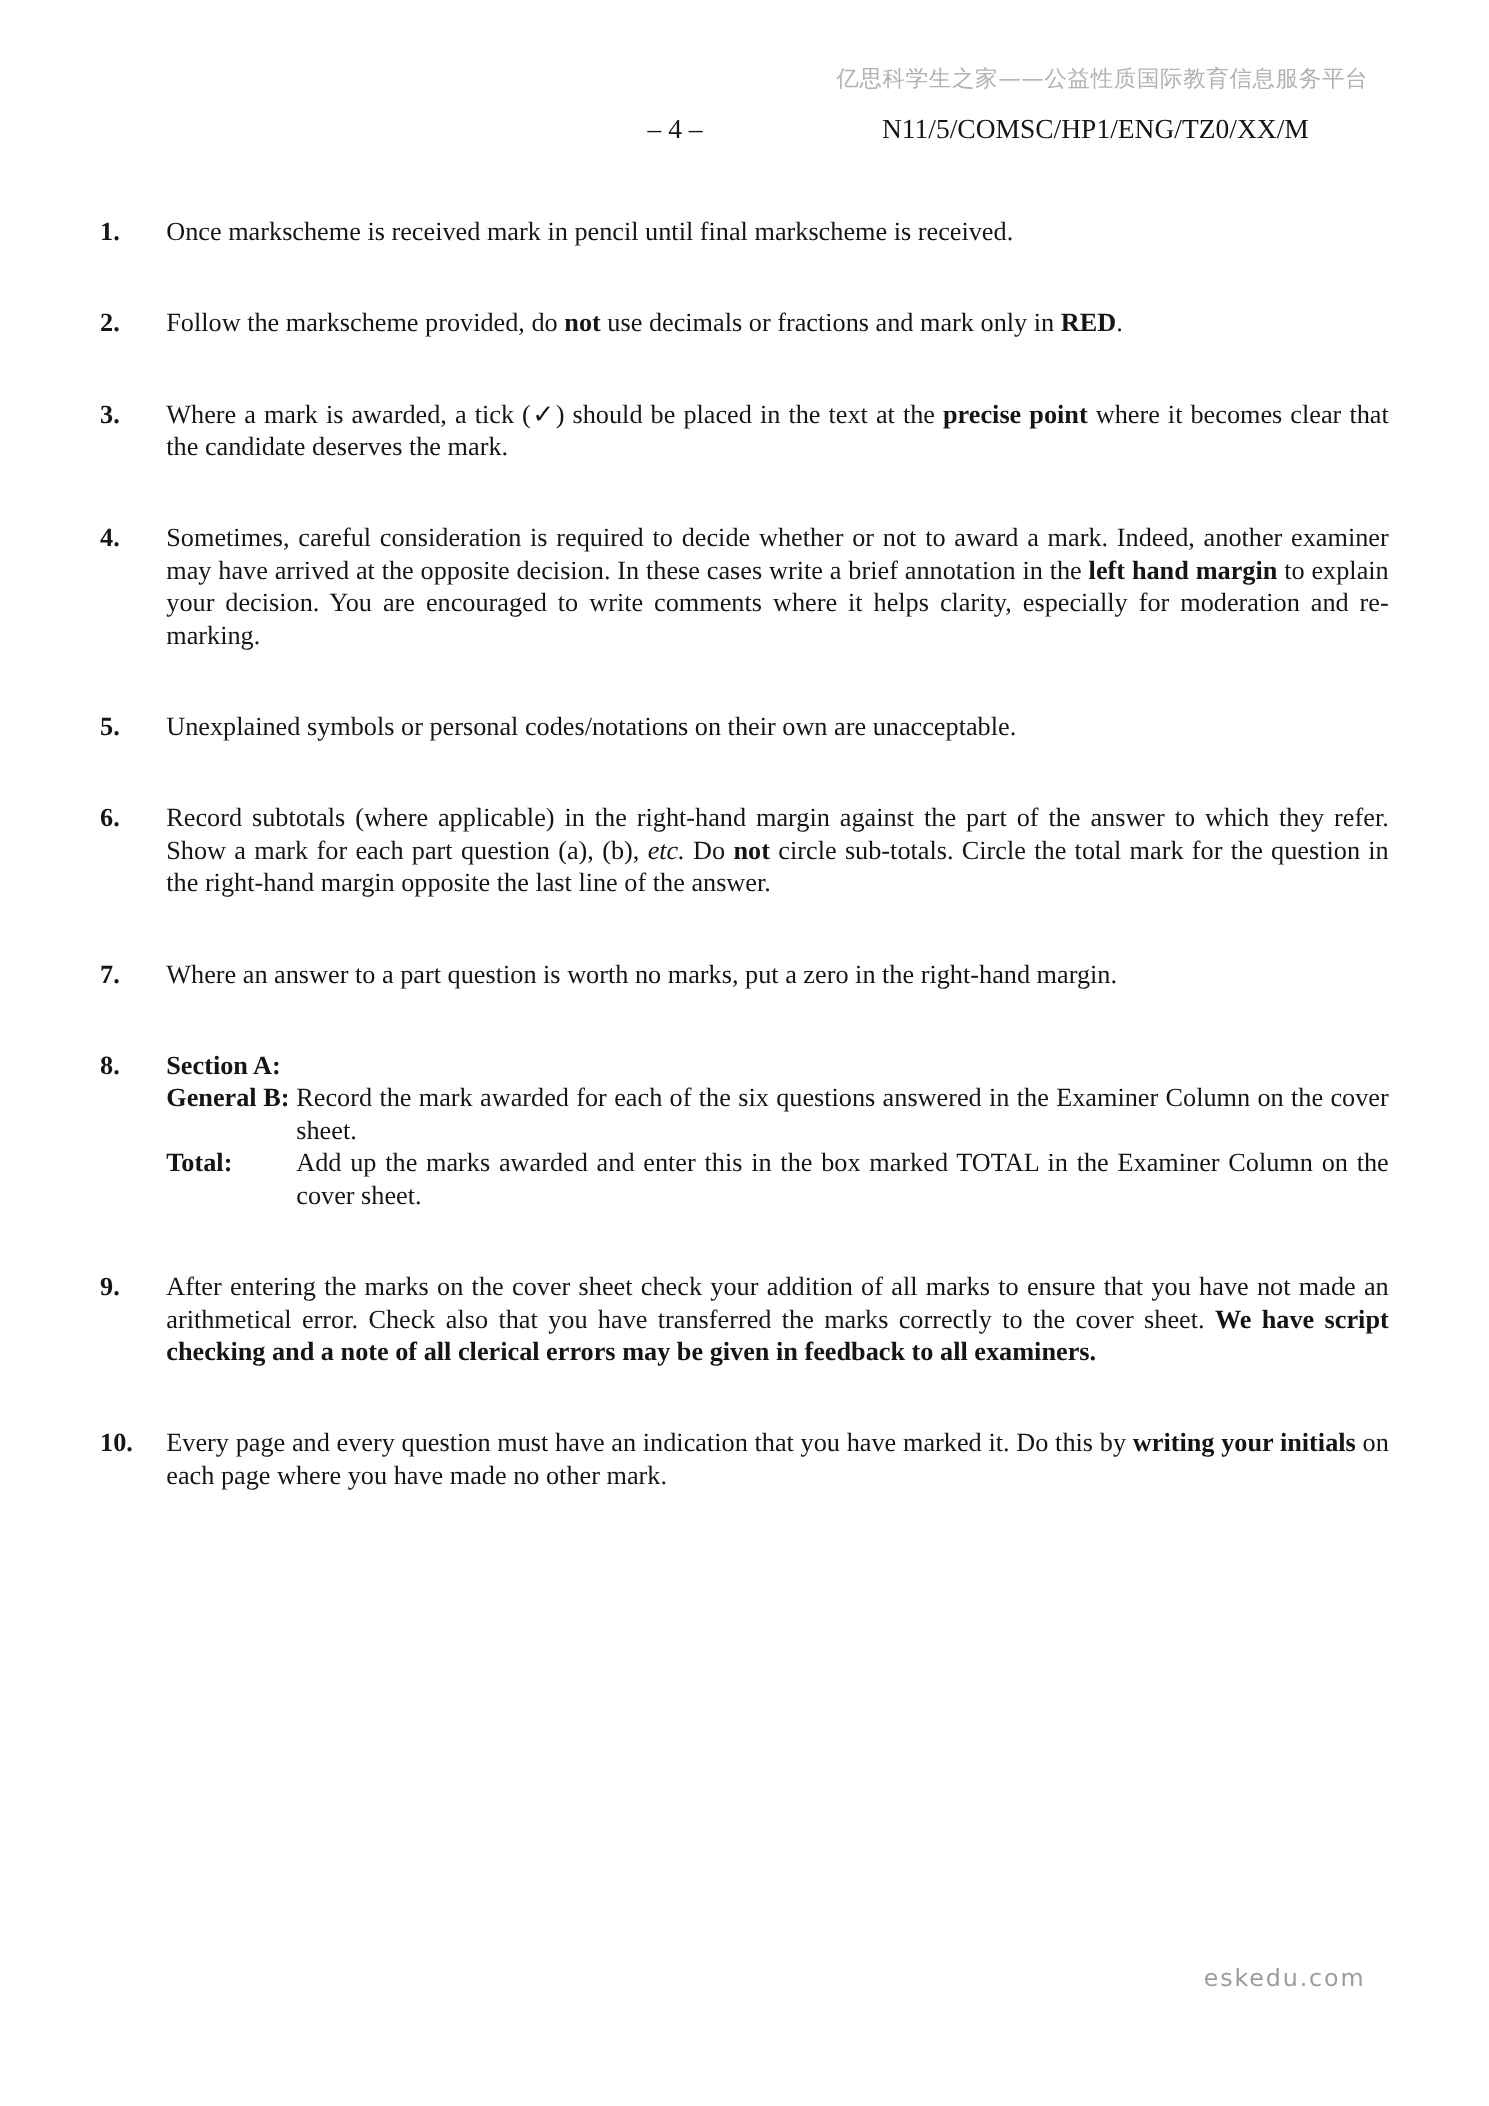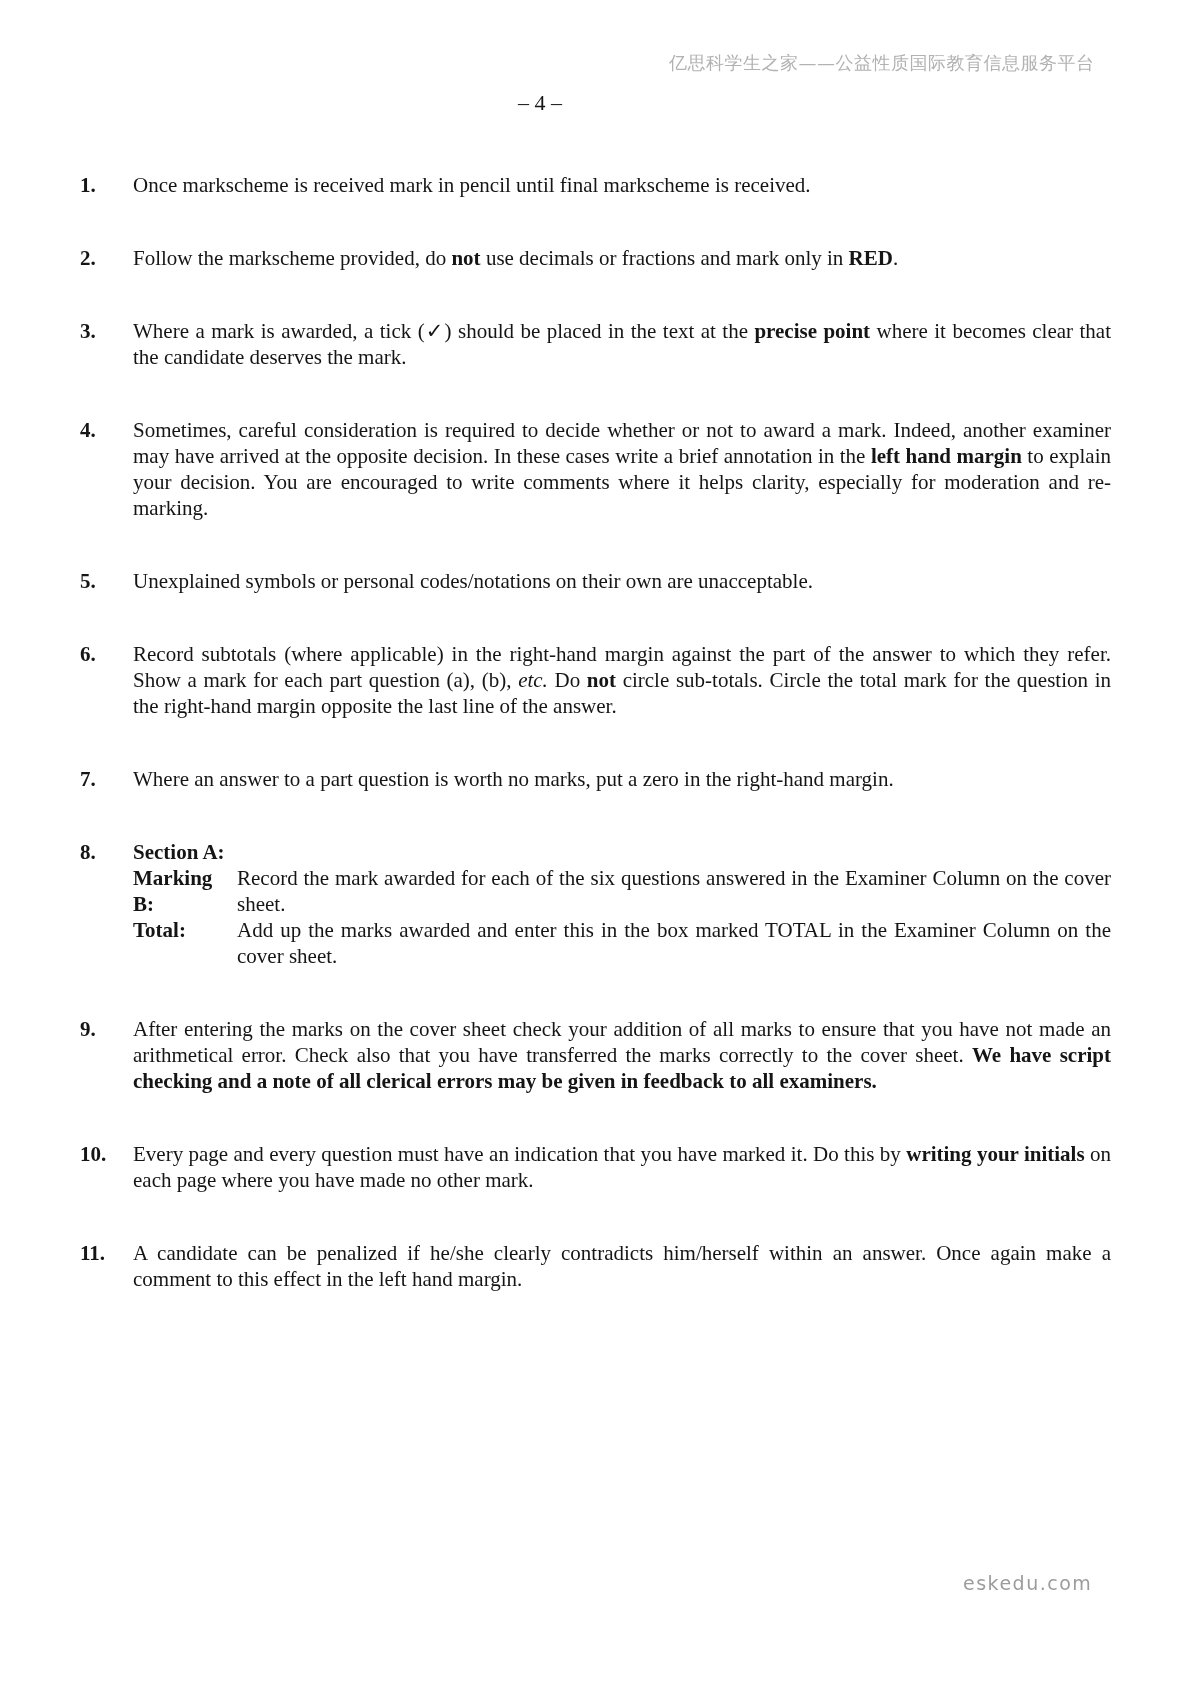--- a/index.html
+++ b/index.html
@@ -86,20 +86,21 @@
     white-space: nowrap;
     text-align: center;
   }
 </style>
 </head>
 <body>
 
 <div class="page">
   <span class="hdr-watermark">亿思科学生之家——公益性质国际教育信息服务平台</span>
   <span class="page-number">– 4 –</span>
+  <span class="paper-code">N11/5/COMSC/HP1/ENG/TZ0/XX/M</span>
 
   <div class="doc">
     <div id="instructions-list">
         <div class="item">
           <span class="num">1.</span>
           <div class="body"><span>Once markscheme is received mark in pencil until final markscheme is received.</span></div>
         </div>
         <div class="item">
           <span class="num">2.</span>
           <div class="body"><span>Follow the markscheme provided, do </span><span class="seg-b">not</span><span> use decimals or fractions and mark only in </span><span class="seg-b">RED</span><span>.</span></div>
@@ -124,38 +125,34 @@
           <span class="num">7.</span>
           <div class="body"><span>Where an answer to a part question is worth no marks, put a zero in the right-hand margin.</span></div>
         </div>
         <div class="item">
           <span class="num">8.</span>
           <div class="body">
             <div class="subrow">
               <span class="sublabel">Section A:</span>
             </div>
             <div class="subrow">
-              <span class="sublabel">Marking B:</span>
+              <span class="sublabel">General B:</span>
               <div class="subtext"><span>Record the mark awarded for each of the six questions answered in the Examiner Column on the cover sheet.</span></div>
             </div>
             <div class="subrow">
               <span class="sublabel">Total:</span>
               <div class="subtext"><span>Add up the marks awarded and enter this in the box marked TOTAL in the Examiner Column on the cover sheet.</span></div>
             </div>
           </div>
         </div>
         <div class="item">
           <span class="num">9.</span>
           <div class="body"><span>After entering the marks on the cover sheet check your addition of all marks to ensure that you have not made an arithmetical error.  Check also that you have transferred the marks correctly to the cover sheet.  </span><span class="seg-b">We have script checking and a note of all clerical errors may be given in feedback to all examiners.</span></div>
         </div>
         <div class="item">
           <span class="num">10.</span>
           <div class="body"><span>Every page and every question must have an indication that you have marked it.  Do this by </span><span class="seg-b">writing your initials</span><span> on each page where you have made no other mark.</span></div>
         </div>
-        <div class="item">
-          <span class="num">11.</span>
-          <div class="body"><span>A candidate can be penalized if he/she clearly contradicts him/herself within an answer.  Once again make a comment to this effect in the left hand margin.</span></div>
-        </div>
       </div>
   </div>
 
   <span class="ftr-watermark">eskedu.com</span>
 </div>
 
 </body></html>

